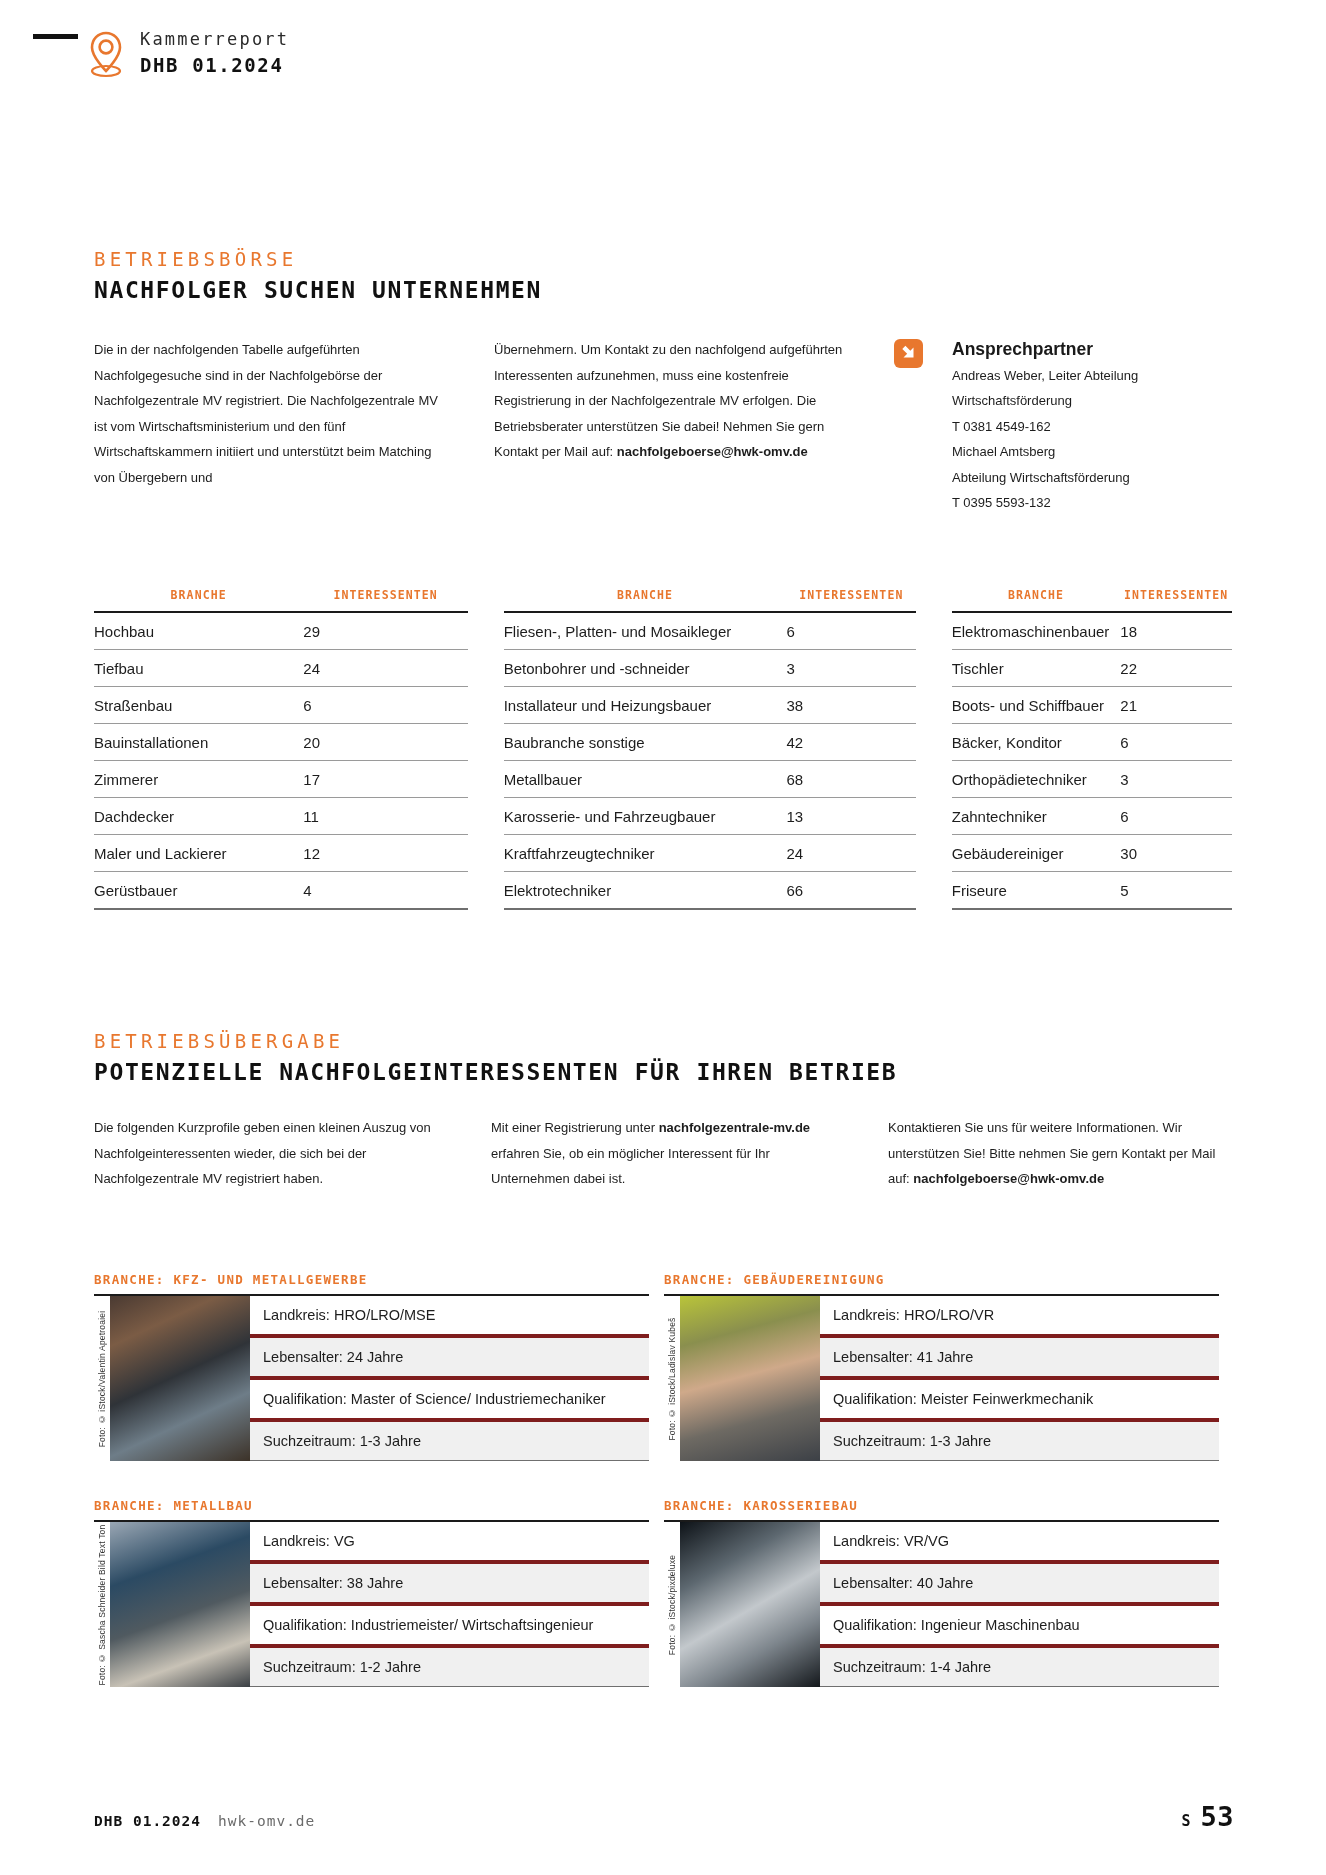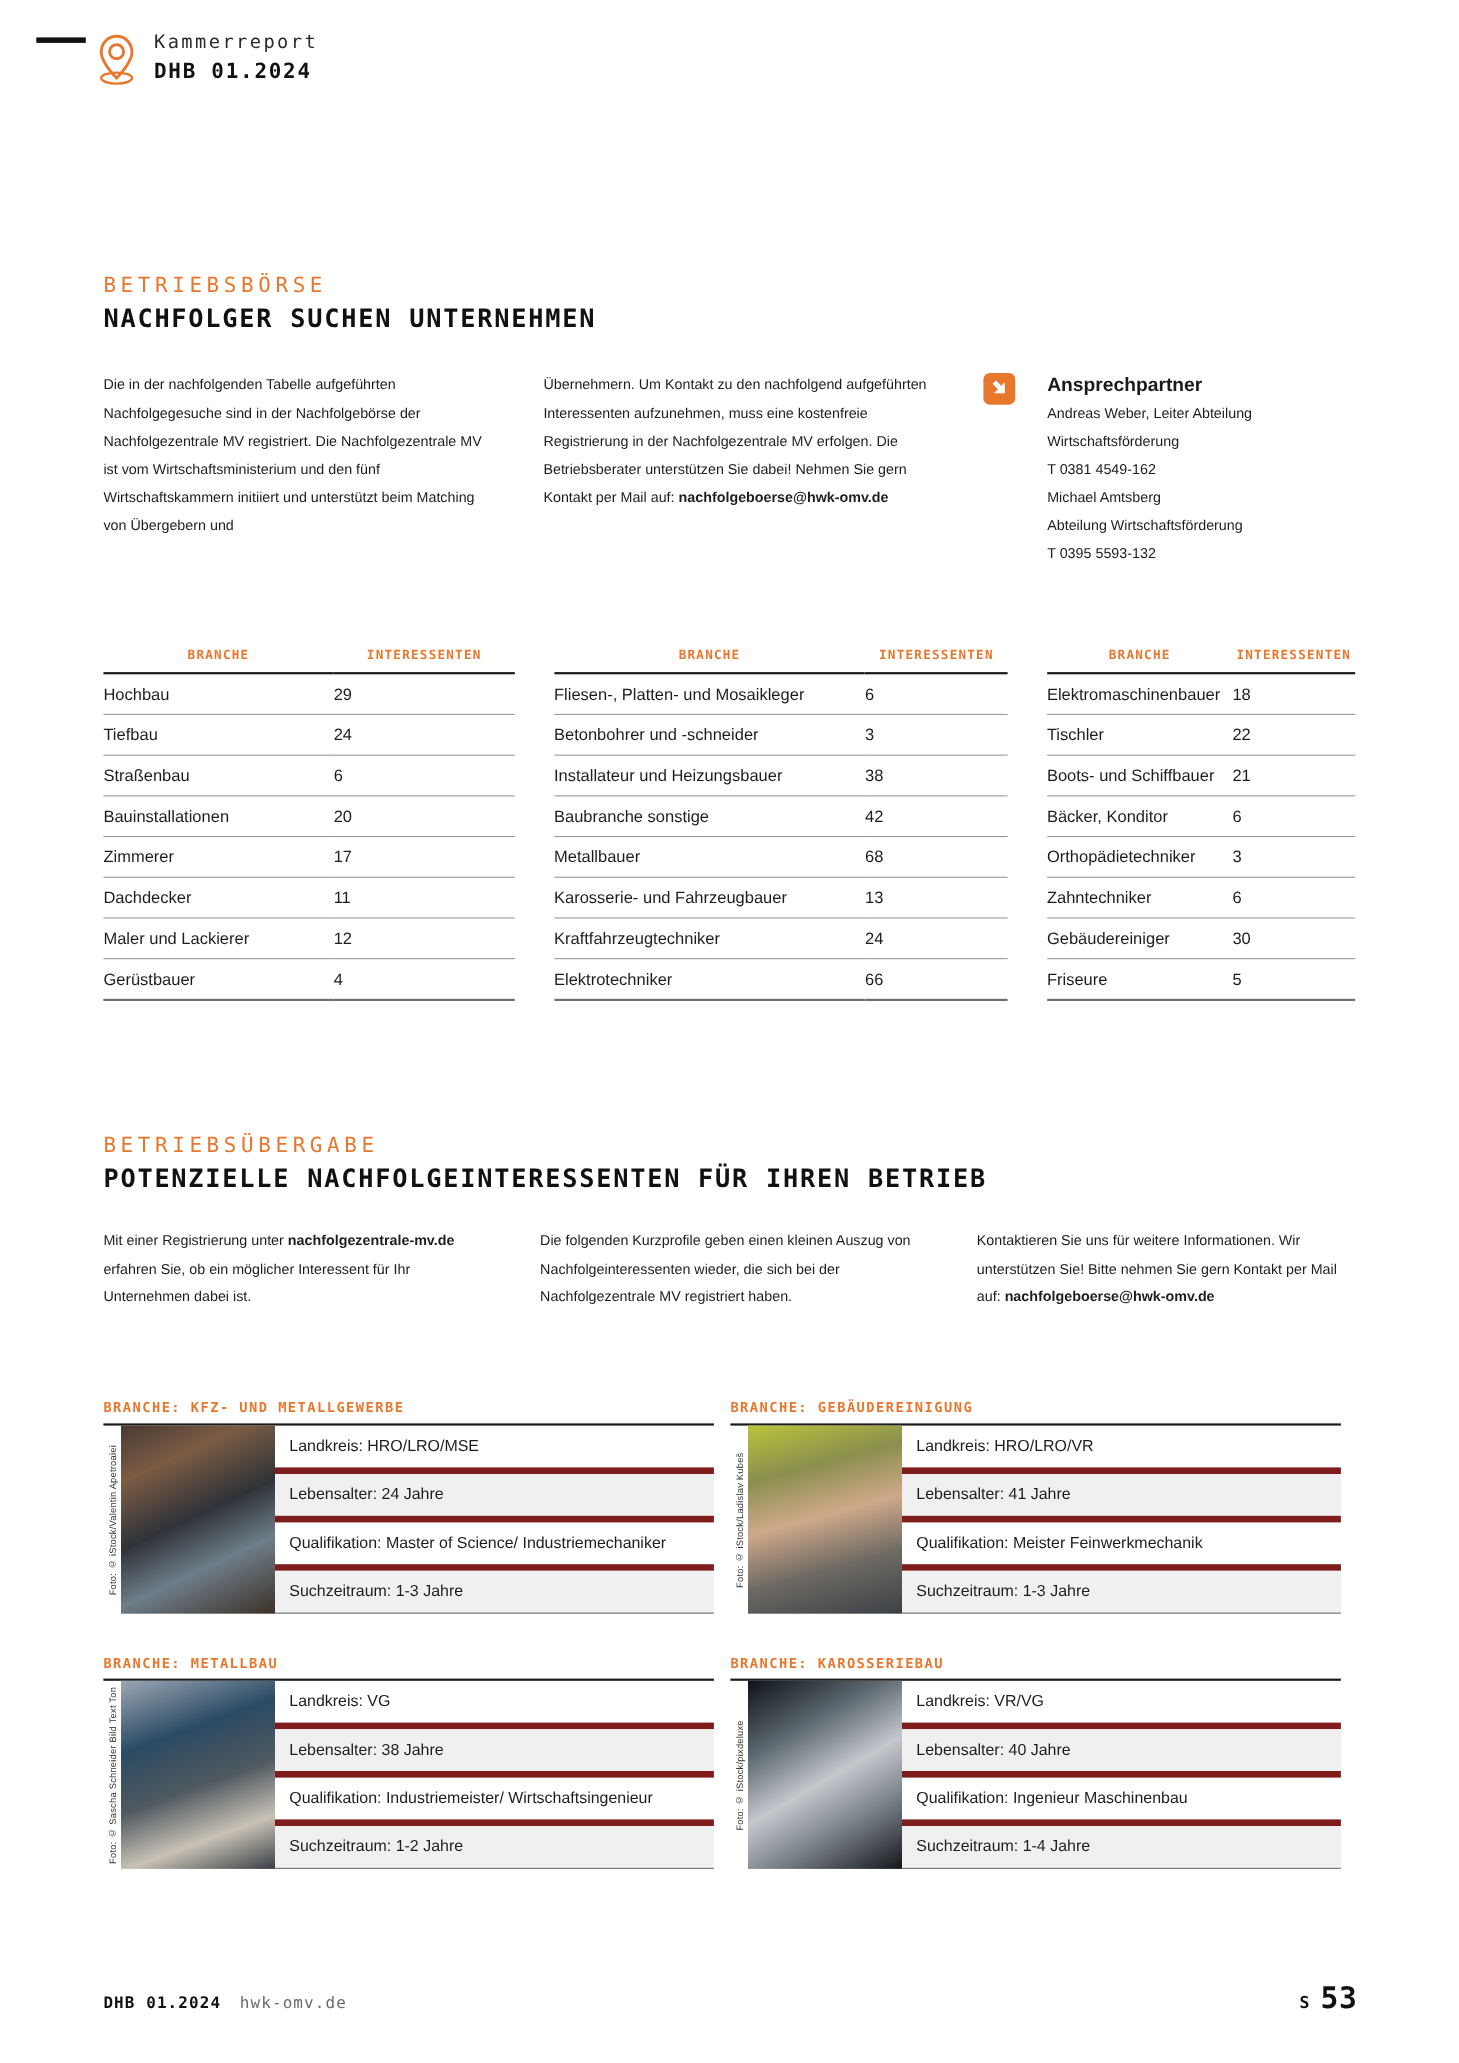--- a/index.html
+++ b/index.html
@@ -189,21 +189,21 @@
     flex: 0 0 140px;
     position: relative;
     overflow: hidden;
   }
   .card-rows { flex: 1; }
   .crow {
     font-family: "Liberation Sans", sans-serif;
     font-size: 14.5px;
     color: #1d1d1d;
     padding: 11px 0 11px 13px;
-    border-bottom: 6px solid #7f1d1d;
+    border-bottom: 4px solid #7f1d1d;
   }
   .crow:nth-child(even) { background: #f0f0f0; }
   .crow:last-child { border-bottom: 1px solid #6f6f6f; }
 
   
   .ph1 { background: linear-gradient(155deg,#4a3a32 0%,#7b5c45 22%,#2f3338 48%,#6e7d88 70%,#3c3228 100%); }
   .ph2 { background: linear-gradient(165deg,#b9c43a 0%,#8a8f4e 25%,#cfa98a 48%,#6e6a63 72%,#3c4046 100%); }
   .ph3 { background: linear-gradient(160deg,#9aa7b4 0%,#2b4a63 30%,#505a60 55%,#c8c2b6 78%,#3a3f44 100%); }
   .ph4 { background: linear-gradient(150deg,#0e1318 0%,#5d6870 28%,#c3c8cc 52%,#7d858c 72%,#14181c 100%); }
 
@@ -429,24 +429,24 @@
             </tr>
           </tbody>
       </table>
     </div>
   </div>
 
   <div id="section2">
     <div class="kicker">BETRIEBSÜBERGABE</div>
     <div class="headline">POTENZIELLE NACHFOLGEINTERESSENTEN FÜR IHREN BETRIEB</div>
     <div class="cols3b">
+      <div class="s2col bodytext">Die folgenden Kurzprofile geben einen kleinen Auszug von Nachfolgeinteressenten wieder, die sich bei der Nachfolgezentrale MV registriert haben.</div>
       <div class="s2col bodytext">
         <span>Mit einer Registrierung unter </span><b>nachfolgezentrale-mv.de</b><span> erfahren Sie, ob ein möglicher Interessent für Ihr Unternehmen dabei ist.</span>
       </div>
-      <div class="s2col bodytext">Die folgenden Kurzprofile geben einen kleinen Auszug von Nachfolgeinteressenten wieder, die sich bei der Nachfolgezentrale MV registriert haben.</div>
       <div class="s2col last bodytext">
         <span>Kontaktieren Sie uns für weitere Informationen. Wir unterstützen Sie! Bitte nehmen Sie gern Kontakt per Mail auf: </span><b>nachfolgeboerse@hwk-omv.de</b>
       </div>
     </div>
   </div>
 
   <div id="cards">
       <div class="card-row">
         <div class="card">
           <div class="card-kicker">BRANCHE: KFZ- UND METALLGEWERBE</div>

